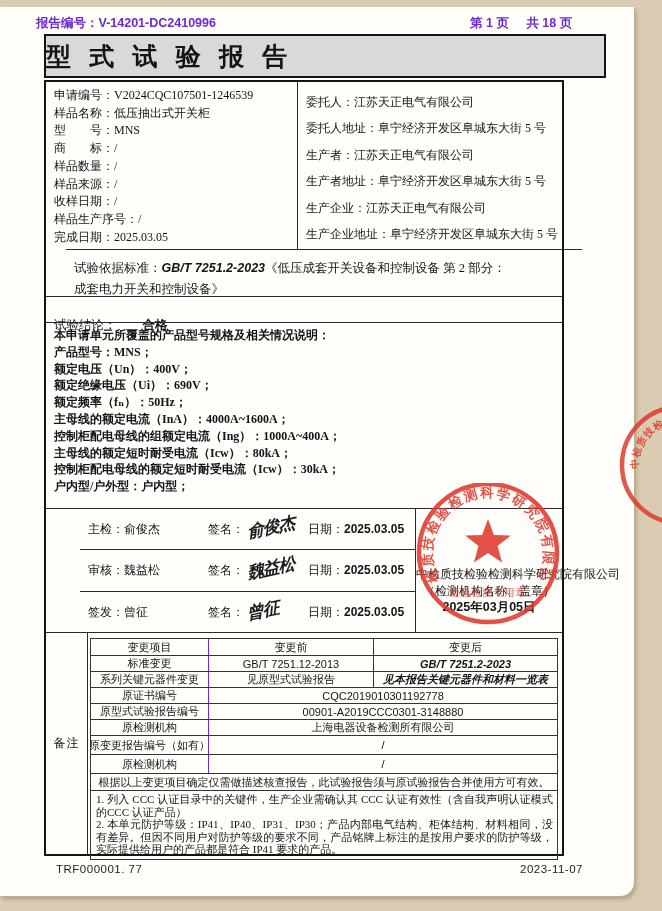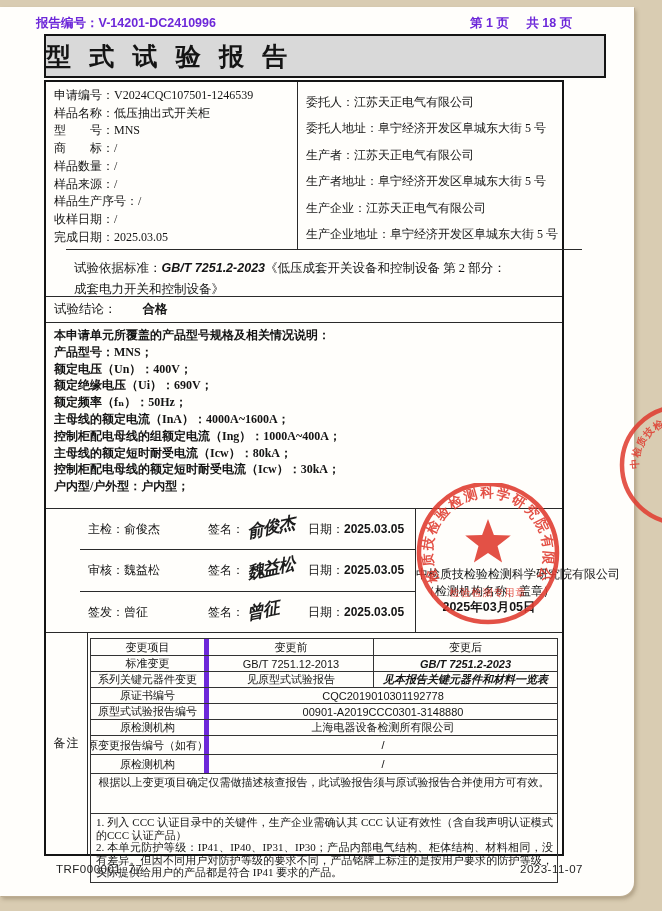--- a/index.html
+++ b/index.html
@@ -16,21 +16,21 @@
                border:2.5px solid #141414; display:flex; align-items:center; }
   .title-box .t { font-size:25px; font-weight:700; letter-spacing:6px; white-space:nowrap; }
   .doc { position:absolute; left:44px; top:80px; width:520px; height:776px; border:2px solid #141414; background:transparent; }
   .sec { position:relative; width:100%; border-top:1px solid #2a2a2a; }
   .sec:first-child { border-top:none; }
   .sec-info { height:167px; display:flex; }
   .info-l { width:256px; border-right:1px solid #2a2a2a; padding:5px 6px 0 8px; font-size:12px; line-height:17.7px; white-space:nowrap; }
   .info-r { flex:1; padding:7px 4px 0 8px; font-size:12px; line-height:26.4px; white-space:nowrap; }
   .sec-standard { height:47px; padding:8px 8px 0 8px; font-size:12.5px; line-height:20.5px;margin-left:20px; }
   .bi { font-weight:700; font-style:italic; font-family:"Liberation Sans","DejaVu Sans",sans-serif; }
-  .sec-conclusion { height:26px; padding:4px 8px 0 8px; font-size:12.5px; }
+  .sec-conclusion { height:26px; padding:20px 8px 0 8px; font-size:12.5px; }
   .sec-conclusion .val { margin-left:26px; font-weight:600; }
   .sec-product { height:186px; padding:4px 8px 0 8px; font-size:12px; line-height:16.8px; white-space:nowrap;font-weight:bold; }
   .sec-sign { height:124px; display:flex; }
   .sign-rows { width:336px; border-right:1px solid #2a2a2a; display:flex; flex-direction:column;margin-left:34px; }
   .sign-row { flex:1; border-top:1px solid #2a2a2a; position:relative; font-size:12px; }
   .sign-row:first-child { border-top:none; }
   .sign-row .role { position:absolute; left:8px; top:50%; transform:translateY(-50%); white-space:nowrap; }
   .sign-row .siglab { position:absolute; left:128px; top:50%; transform:translateY(-50%); }
   .sign-row .script { position:absolute; left:168px; top:50%; transform:translateY(-58%) rotate(-12deg) skewX(-18deg); font-size:17px; font-weight:700; color:#1c1c1c; letter-spacing:-1px; white-space:nowrap; }
   .sign-row .datelab { position:absolute; left:228px; top:50%; transform:translateY(-50%); white-space:nowrap; }
@@ -41,26 +41,26 @@
   .org-note { top:74px; font-size:12px; }
   .org-date { top:90px; font-size:12.5px; font-family:"Liberation Sans","DejaVu Sans",sans-serif; font-weight:700; }
   .sec-remark { height:222px; display:flex; }
   .remark-label { width:42px; border-right:1px solid #2a2a2a; display:flex; align-items:center; justify-content:center; font-size:12px; letter-spacing:1px; }
   .remark-content { flex:1; position:relative; }
   .remark-box { position:absolute; left:2px; top:5px; right:4px; border:1px solid #333; font-size:11px; }
   .rrow { display:flex; height:16px; border-top:1px solid #333; }
   .rrow:first-child { border-top:none; }
   .rrow.tall { height:19px; }
   .rc { display:flex; align-items:center; justify-content:center; white-space:nowrap; overflow:hidden; }
-  .rc1 { width:118px; border-right:5px solid #6d28d9; }
+  .rc1 { width:118px; border-right:1px solid #6d28d9; }
   .rc2 { width:165px; border-right:1px solid #333; }
   .rc3 { flex:1; }
   .rc-span { flex:1; }
   .rrow-full { display:flex; align-items:center; justify-content:center; height:17px; border-top:1px solid #333; white-space:nowrap; }
-  .rnotes { border-top:1px solid #333; padding:2px 4px 3px 5px; font-size:11px; line-height:12.6px; text-align:justify;margin-top:23px; }
+  .rnotes { border-top:1px solid #333; padding:2px 4px 3px 5px; font-size:11px; line-height:12.6px; text-align:justify; }
   .sans { font-family:"Liberation Sans","DejaVu Sans",sans-serif; }
   .footer { position:absolute; top:863px; font-size:11.5px; font-family:"Liberation Sans","DejaVu Sans",sans-serif; color:#222; letter-spacing:.5px; }
   .footer-left { left:56px; }
   .footer-right { left:520px; }
   .stamp-big { position:absolute; left:403px; top:483px; width:170px; height:170px; pointer-events:none; opacity:.88; }
   .stamp-edge { position:absolute; left:608px; top:400px; width:54px; height:130px; pointer-events:none; opacity:.85; overflow:visible; }
 </style>
 </head>
 <body>
 
@@ -82,22 +82,22 @@
   <div class="doc">
 
     <div class="sec sec-info">
       <div class="info-l">
         <div>申请编号：V2024CQC107501-1246539</div>
         <div>样品名称：低压抽出式开关柜</div>
         <div>型　　号：MNS</div>
         <div>商　　标：/</div>
         <div>样品数量：/</div>
         <div>样品来源：/</div>
+        <div>收样日期：/</div>
         <div>样品生产序号：/</div>
-        <div>收样日期：/</div>
         <div>完成日期：2025.03.05</div>
       </div>
       <div class="info-r">
         <div>委托人：江苏天正电气有限公司</div>
         <div>委托人地址：阜宁经济开发区阜城东大街 5 号</div>
         <div>生产者：江苏天正电气有限公司</div>
         <div>生产者地址：阜宁经济开发区阜城东大街 5 号</div>
         <div>生产企业：江苏天正电气有限公司</div>
         <div>生产企业地址：阜宁经济开发区阜城东大街 5 号</div>
       </div>

